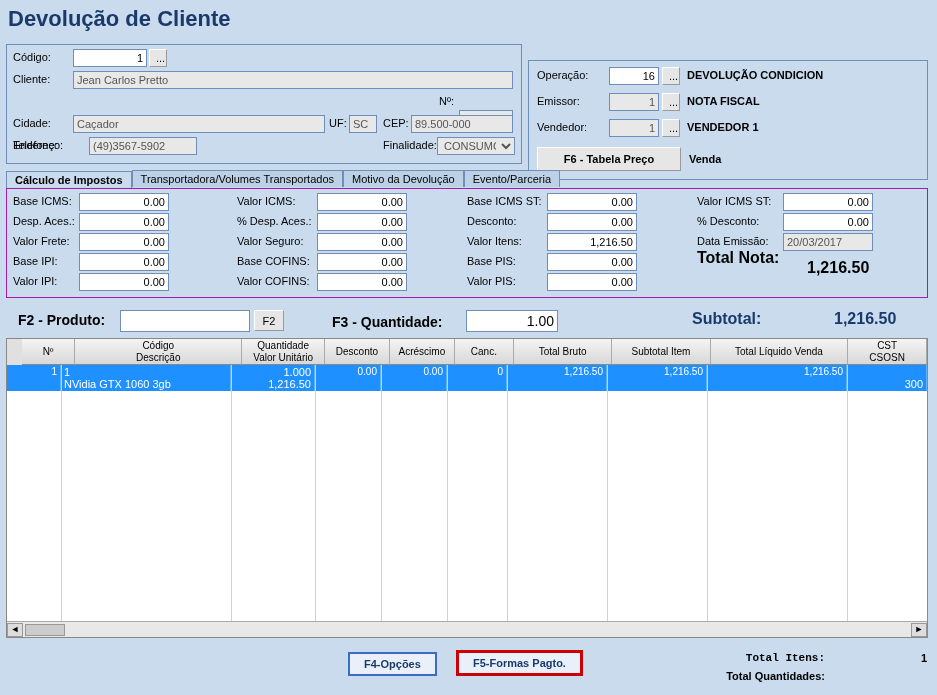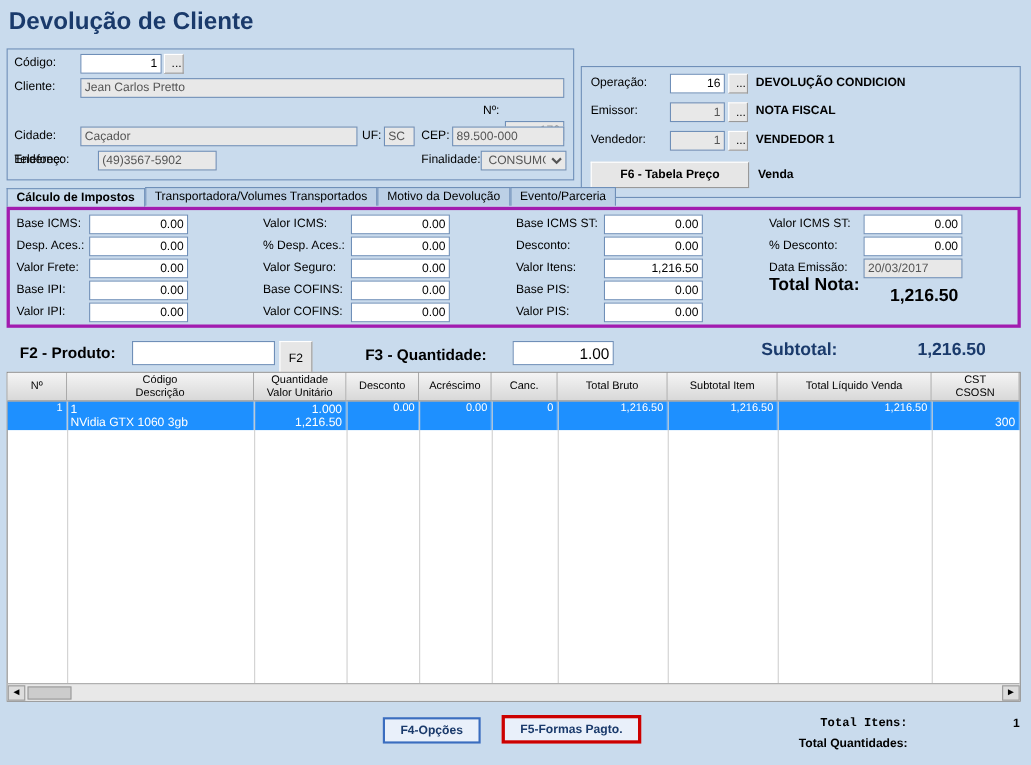--- a/index.html
+++ b/index.html
@@ -8,23 +8,23 @@
 .title { font-size: 22px; font-weight: bold; color: #1a3a6b; padding: 6px 8px 4px 8px; }
 .panel { border: 1px solid #6f8fb8; background: #c9dbed; position: absolute; }
 .lbl { color: #000; position: absolute; }
 .inp { position: absolute; border: 1px solid #6f8fb8; background: #fff; padding: 1px 3px; text-align: right; height: 18px; }
 .inp.left { text-align: left; }
 .inp.ro { background: #e8e8e8; color: #555; }
 .btn3d { position: absolute; background: #e6e6e6; border: 1px solid #999; border-top-color: #fff; border-left-color: #fff; font-size: 11px; text-align: center; cursor: pointer; }
 .tabs { position: absolute; display: flex; }
 .tab { border: 1px solid #6f8fb8; border-bottom: none; padding: 2px 8px; background: #bcd0e6; margin-right: 0; cursor: pointer; font-weight: normal; }
 .tab.active { background: #c9dbed; font-weight: bold; position: relative; top: 1px; }
-.tabpanel { position: absolute; border: 3px solid #a21caf; background: #c9dbed; }
+.tabpanel { position: absolute; border: 1px solid #a21caf; background: #c9dbed; }
 .table-wrap { position: absolute; background: #fff; border: 1px solid #888; }
-.thead { display: flex; background: #e0e0e0; }
+.thead { display: flex; background: #e0e0e0; padding-left: 15px; }
 .th { border-right: 1px solid #aaa; border-bottom: 1px solid #888; background: linear-gradient(#f4f4f4,#d8d8d8); text-align: center; padding: 1px 2px; font-size: 10px; line-height: 12px; height: 26px; display:flex; flex-direction:column; justify-content:center; }
 .trow { display: flex; background: #1e90ff; color: #fff; }
 .td { border-right: 1px solid rgba(255,255,255,0.3); padding: 1px 3px; text-align: right; font-size: 10px; line-height: 12px; height: 26px; }
 .td.left { text-align: left; }
 .gridlines { position:absolute; top:26px; bottom:0; left:0; right:0; pointer-events:none; }
 .gridlines div { position:absolute; top:0; bottom:0; border-right:1px solid #d0d0d0; }
 .scrollbar-h { position:absolute; bottom:0; left:0; right:0; height:16px; background:#e8e8e8; border-top:1px solid #aaa; display:flex; align-items:center; }
 .scroll-btn { width:16px; height:14px; background:#ddd; border:1px solid #999; text-align:center; line-height:10px; font-size:9px; }
 .scroll-thumb { width:40px; height:12px; background:#ccc; border:1px solid #999; margin-left:2px; }
 .subtotal { font-size: 16px; font-weight: bold; color: #1a3a6b; }
@@ -133,21 +133,21 @@
     <span class="lbl" style="left:690px; top:26px;">% Desconto:</span>
     <input class="inp" style="left: 776px; top: 24px; width: 90px;" value="0.00">
     <span class="lbl" style="left:690px; top:46px;">Data Emissão:</span>
     <input class="inp left ro" style="left: 776px; top: 44px; width: 90px;" value="20/03/2017">
     <span class="lbl totalnota" style="left:690px; top:60px;">Total Nota:</span>
     <span class="lbl totalnota" style="left:800px; top:70px;">1,216.50</span>
   </div>
 
   <span class="lbl subtotal" style="position:absolute; left:18px; top:312px; font-size:14px; color:#000; font-weight:bold;">F2 - Produto:</span>
   <input class="inp" style="position: absolute; left: 120px; top: 310px; width: 130px; height: 22px;">
-  <button class="btn3d" style="position:absolute; left:254px; top:310px; width:30px; height:32px;">F2</button>
+  <button class="btn3d" style="position:absolute; left:254px; top:310px; width:30px; height:21px;">F2</button>
   <span class="lbl" style="position:absolute; left:332px; top:314px; font-size:14px; font-weight:bold;">F3 - Quantidade:</span>
   <input class="inp" style="position: absolute; left: 466px; top: 310px; width: 92px; height: 22px; font-size: 14px; padding-left: 20px;" value="1.00">
   <span class="lbl subtotal" style="position:absolute; left:692px; top:310px;">Subtotal:</span>
   <span class="lbl subtotal" style="position:absolute; left:834px; top:310px;">1,216.50</span>
 
   <div class="table-wrap" style="left:6px; top:338px; width:922px; height:300px;">
     <div class="thead">
       <div class="th" style="width:54px;">Nº</div>
       <div class="th" style="width:170px; white-space:pre-line;">Código
 Descrição</div>

